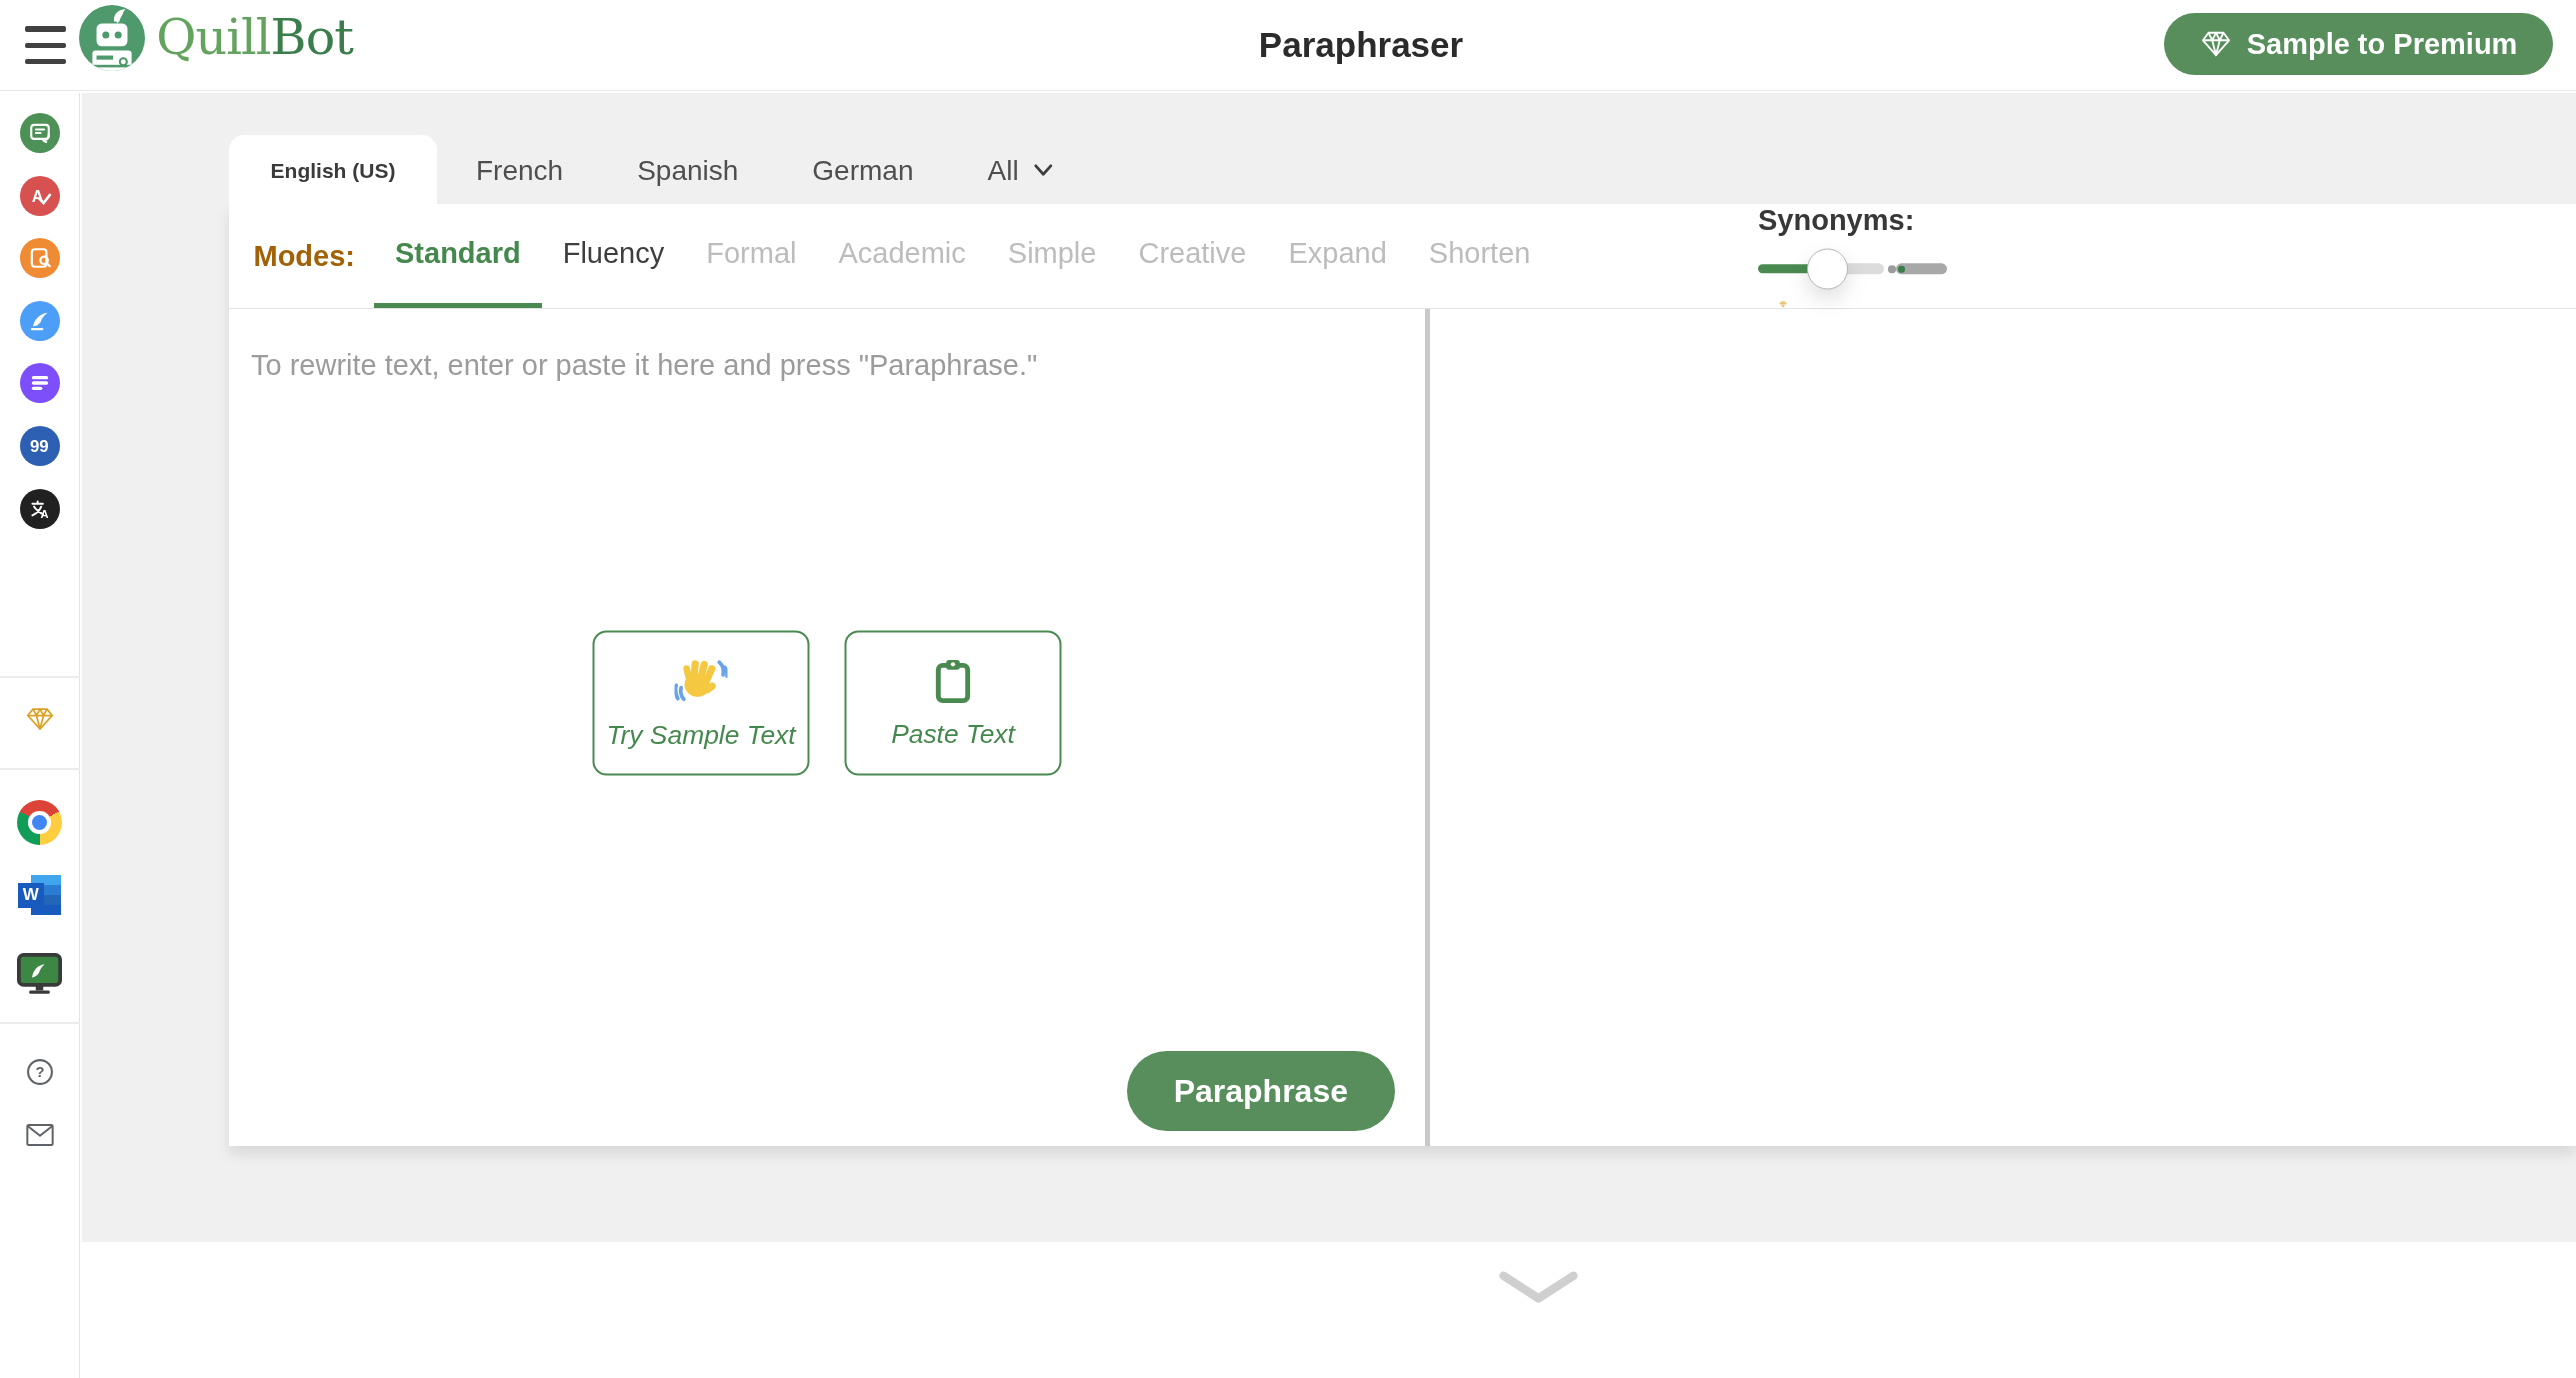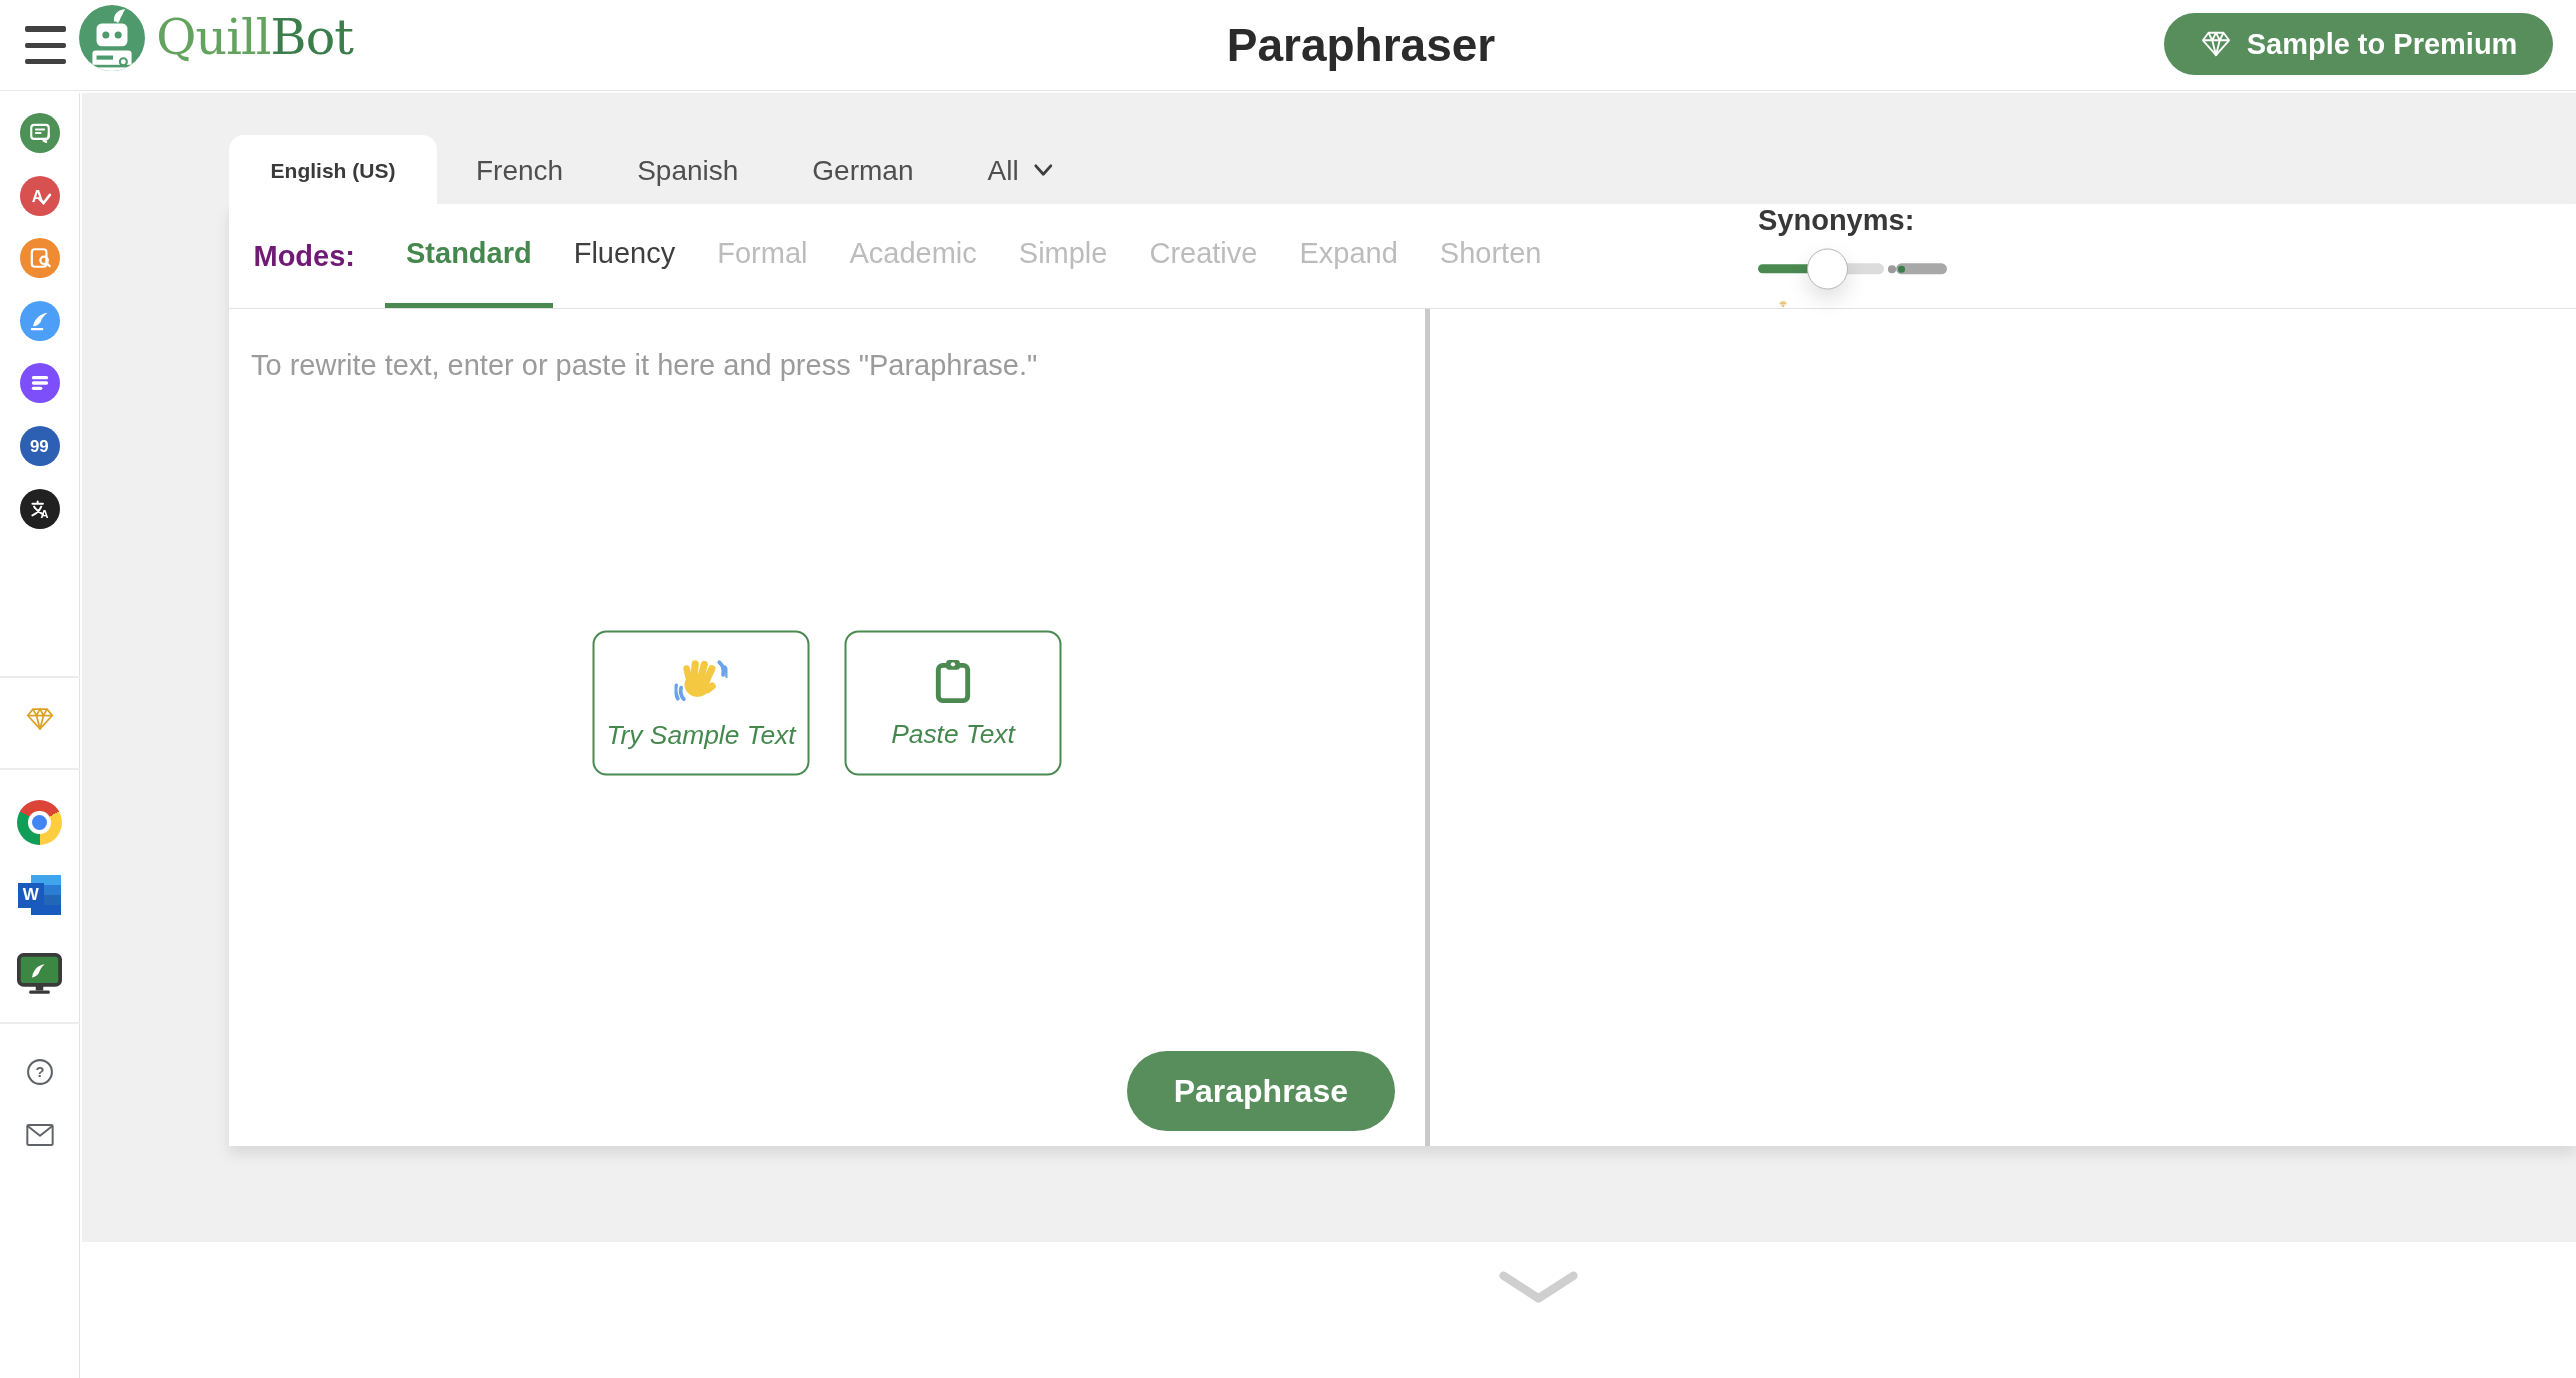--- a/index.html
+++ b/index.html
@@ -14,21 +14,21 @@
     background:#fff; border-bottom:1.9px solid #e8e8e8; z-index:10; }
   .hamburger { position:absolute; left:24.5px; top:26.4px; width:41px; height:38px;
     display:flex; flex-direction:column; justify-content:space-between; cursor:pointer; }
   .hamburger span { display:block; height:5.7px; background:#414141; border-radius:1.9px; }
   .logo { position:absolute; left:79px; top:4.7px; display:flex; align-items:center; gap:11.3px; cursor:pointer; }
   .logo-badge { width:66px; height:66px; }
   .logo-word { font-family:"DejaVu Serif", serif; font-size:49px; letter-spacing:-0.9px; }
   .logo-word .p1 { color:#64a35f; }
   .logo-word .p2 { color:#3c7d4c; }
   .page-title { position:absolute; left:1361px; top:50%; transform:translate(-50%,-50%);
-    font-size:46px; font-weight:bold; color:#2b2b2b; }
+    font-size:35px; font-weight:bold; color:#2b2b2b; }
   .upgrade-btn { position:absolute; right:22.6px; top:13.2px; height:62px;
     background:#578e5c; color:#fff; border:none; border-radius:31px;
     display:flex; align-items:center; gap:15px; padding:0 36px;
     font-size:29px; font-weight:bold; font-family:inherit; cursor:pointer; }
 
   
   .sidebar { position:absolute; top:93px; left:0; width:80px; height:1285px;
     background:#fff; border-right:1.9px solid #e3e3e3;
     display:flex; flex-direction:column; align-items:center; padding-top:20px; z-index:5; }
   .sicon { width:40px; height:40px; border-radius:50%; margin-bottom:22.6px; flex:none;
@@ -49,22 +49,22 @@
     font-size:21px; font-weight:600; color:#3a3a3a; cursor:pointer; }
   .tabs-row { position:absolute; left:439px; top:135px; height:71px; display:flex; align-items:center; z-index:3; }
   .tab { padding:0 37px; font-size:28px; color:#4f4f4f; cursor:pointer; }
   .tab-all { display:flex; align-items:center; gap:13.2px; }
 
   
   .panel { position:absolute; left:229px; top:204px; width:2347px; height:942px;
     background:#fff; z-index:2; box-shadow:0 7.5px 13.2px rgba(0,0,0,0.10); }
   .modebar { position:relative; height:105px; border-bottom:1.9px solid #e2e2e2;
     display:flex; align-items:stretch; padding-left:24.5px; }
-  .modebar .mlabel { font-size:29px; font-weight:bold; color:#701a75;
-    display:flex; align-items:center; margin-right:30px; }
+  .modebar .mlabel { font-size:29px; font-weight:bold; color:#a16207;
+    display:flex; align-items:center; margin-right:19px; }
   .mode { display:flex; align-items:center; padding:0 21px; font-size:29px;
     color:#3e3e3e; cursor:pointer; border-bottom:5.7px solid transparent; }
   .mode.active { color:#45884e; font-weight:600; border-bottom-color:#4a8a51; }
   .mode.disabled { color:#bcbcbc; }
 
   .synonyms { position:absolute; left:1529px; top:0; height:100%;
     display:flex; align-items:flex-start; gap:28px;flex-direction:column; }
   .synonyms .slabel { font-size:29px; font-weight:bold; color:#383838; }
   .slider { position:relative; width:189px; height:41px; cursor:pointer; }
   .seg { position:absolute; top:50%; transform:translateY(-50%); border-radius:5.7px; }

